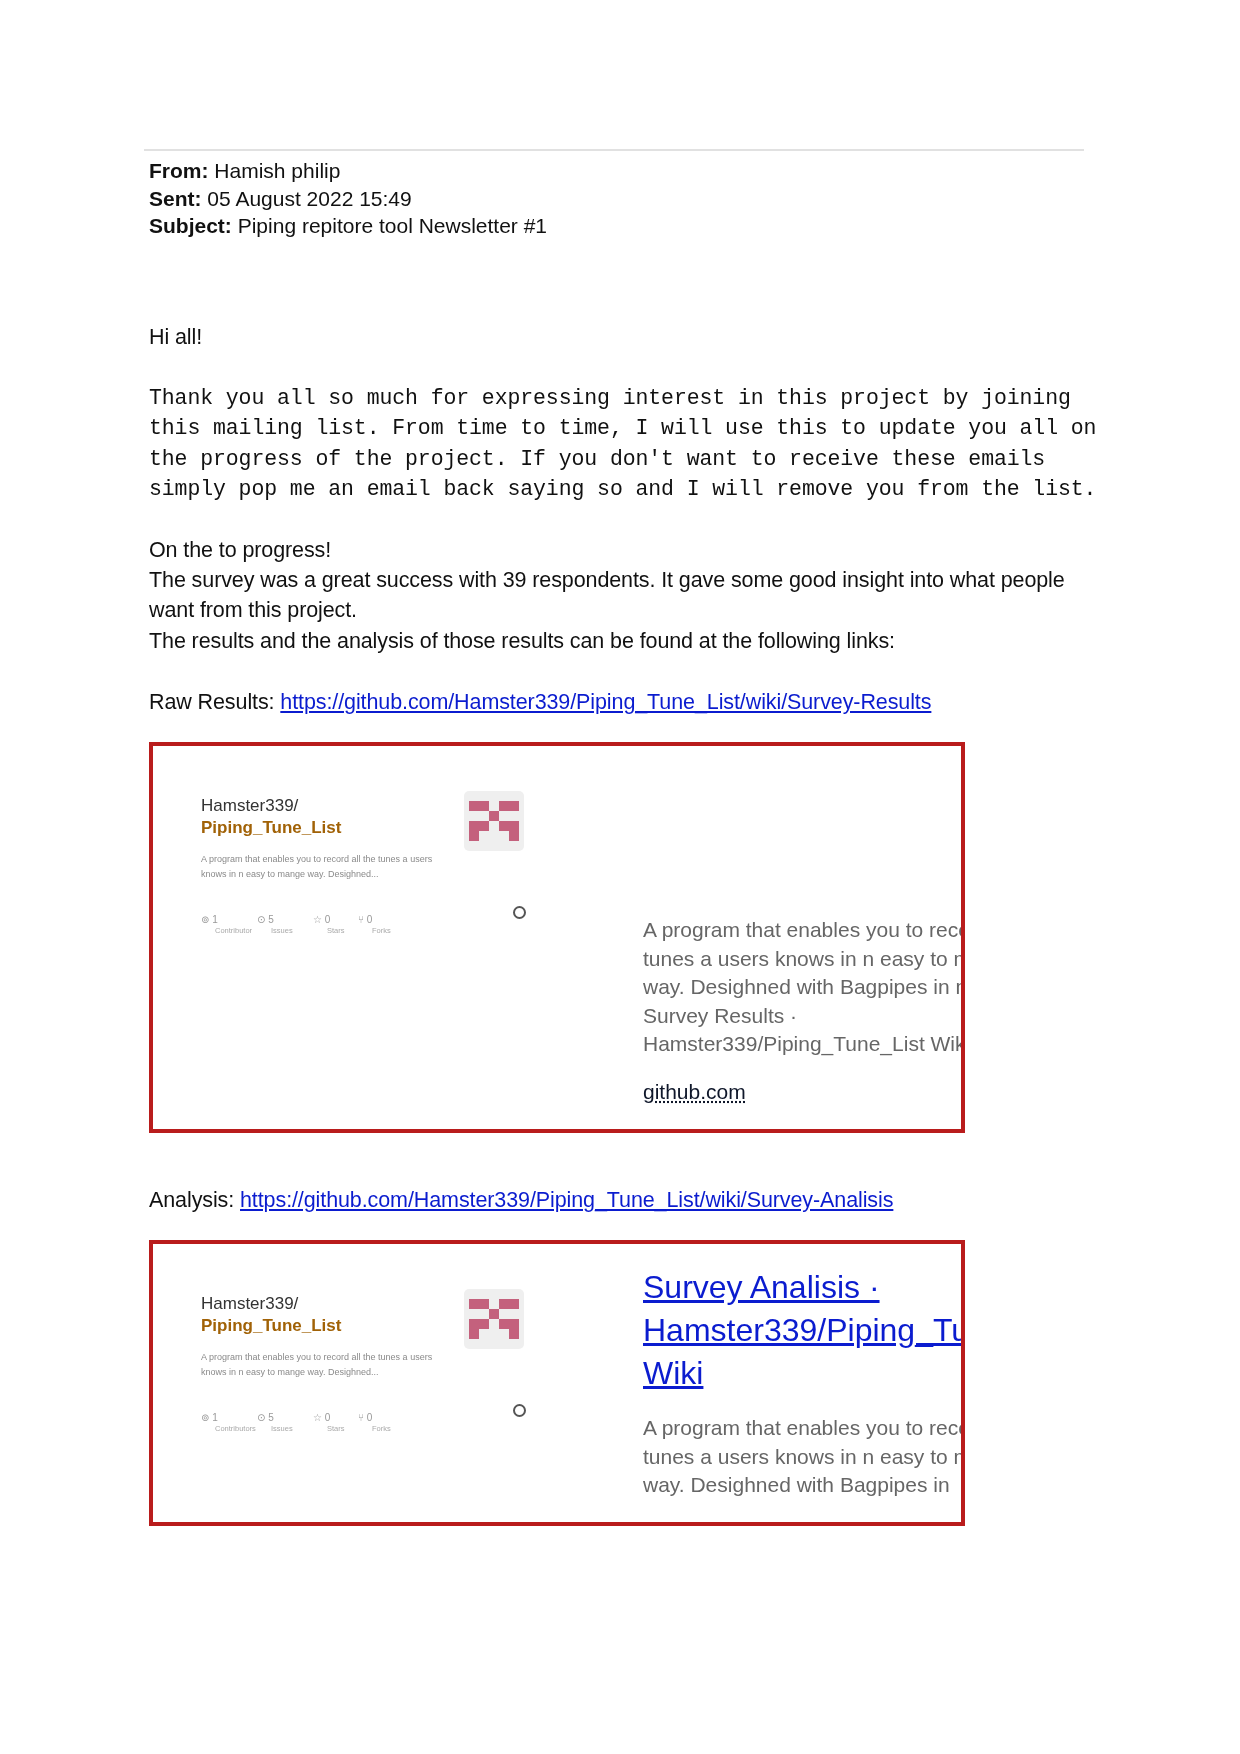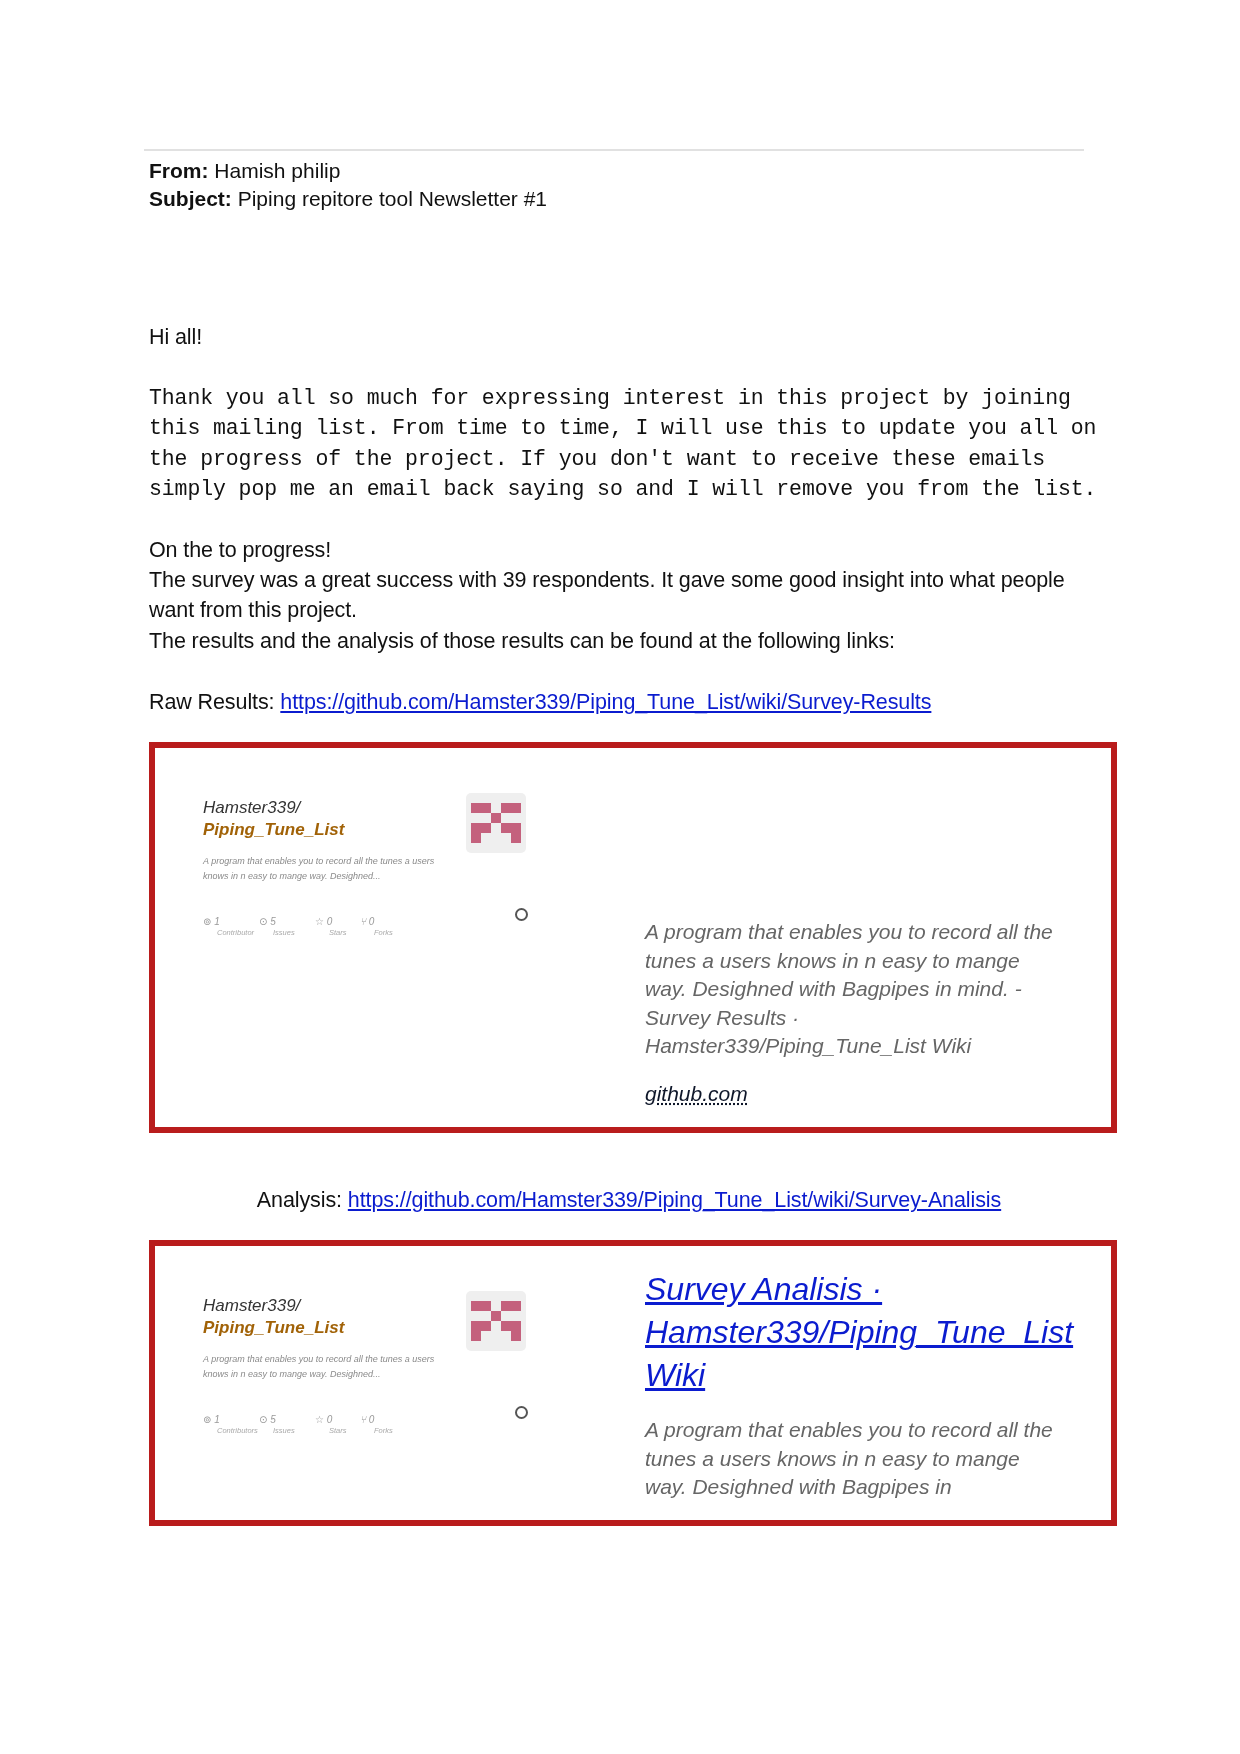--- a/index.html
+++ b/index.html
@@ -3,21 +3,21 @@
 <meta charset="utf-8">
 <style>
   html, body { margin: 0; padding: 0; background: #ffffff; }
   body { width: 1240px; height: 1754px; position: relative; overflow: hidden;
          font-family: "Liberation Sans", "DejaVu Sans", sans-serif; color: #111; }
   .hr { position: absolute; left: 144px; top: 149px; width: 940px; height: 2px; background: #e1e1e1; }
   .hdr { position: absolute; left: 149px; top: 157px; font-size: 21px; line-height: 27.6px; }
   .hdr b { font-weight: bold; }
   .body-text { position: absolute; left: 149px; font-size: 21.5px; line-height: 30.3px; width: 960px; letter-spacing: -0.1px; }
   a.lnk { color: #1a0dab; color: #0b1ccf; text-decoration: underline; }
-  .card { position: absolute; left: 149px; width: 968px; border: 6px solid #b91c1c; background: #fff; overflow: hidden; box-sizing: border-box; font-style: italic; }
+  .card { position: absolute; left: 149px; width: 816px; border: 4px solid #b91c1c; background: #fff; overflow: hidden; box-sizing: border-box; }
   .thumb { position: absolute; left: 40px; top: 40px; width: 340px; height: 160px; }
   .thumb .owner { position: absolute; left: 8px; top: 10px; font-size: 17px; color: #333; }
   .thumb .repo { position: absolute; left: 8px; top: 32px; font-size: 17px; font-weight: bold; color: #a16207; }
   .thumb .desc { position: absolute; left: 8px; top: 66px; width: 245px; font-size: 9px; line-height: 15px; color: #8a8a8a; }
   .thumb .stats { position: absolute; left: 8px; top: 128px; display: flex; gap: 0; }
   .stat { width: 56px; font-size: 10px; color: #999; }
   .stat .v { display: block; }
   .stat .l { display: block; font-size: 7.5px; padding-left: 14px; margin-top: 1px; color: #aaa; }
   .ident { position: absolute; left: 271px; top: 5px; width: 60px; height: 60px; background: #efefef; border-radius: 5px; }
   .ident .grid { position: absolute; left: 5px; top: 10px; width: 50px; height: 40px; display: grid; grid-template-columns: repeat(5, 10px); grid-template-rows: repeat(4, 10px); }
@@ -29,20 +29,21 @@
   .card-desc { position: absolute; left: 490px; font-size: 21px; line-height: 28.5px; width: 410px; color: #666; }
   .card-domain { position: absolute; left: 490px; font-size: 21px; color: #0f172a; text-decoration: underline dotted; }
 </style>
 </head>
 <body>
 
 <div class="hr"></div>
 
 <div class="hdr">
   <div><b>From:</b> <span>Hamish philip</span></div>
+  <div><b>Sent:</b> <span>05 August 2022 15:49</span></div>
   <div><b>Subject:</b> <span>Piping repitore tool Newsletter #1</span></div>
 </div>
 
 <div class="body-text" style="top:322px;">Hi all!</div>
 <div class="body-text" style="top:383px;width:955px;font-family:Liberation Mono, monospace;">Thank you all so much for expressing interest in this project by joining this mailing list. From time to time, I will use this to update you all on the progress of the project. If you don't want to receive these emails simply pop me an email back saying so and I will remove you from the list.</div>
 <div class="body-text" style="top:535px;">On the to progress!</div>
 <div class="body-text" style="top:565px;width:930px;">The survey was a great success with 39 respondents. It gave some good insight into what people want from this project.</div>
 <div class="body-text" style="top:626px;">The results and the analysis of those results can be found at the following links:</div>
 
 <div class="body-text" style="top:687px;">
@@ -95,21 +96,21 @@
           <span></span>
           <span class="on"></span>
       </div>
     </div>
     <div class="gh-icon"></div>
   </div>
   <div class="card-desc" style="top:170px;">A program that enables you to record all the tunes a users knows in n easy to mange way. Desighned with Bagpipes in mind. - Survey Results · Hamster339/Piping_Tune_List Wiki</div>
   <div class="card-domain" style="top:334px;">github.com</div>
 </div>
 
-<div class="body-text" style="top:1185px;text-align:center;">
+<div class="body-text" style="top:1185px;">
   <span>Analysis: </span><a class="lnk" href="#">https://github.com/Hamster339/Piping_Tune_List/wiki/Survey-Analisis</a>
 </div>
 
 <div class="card" style="top:1240px;height:286px;">
   <div class="thumb">
     <div class="owner">Hamster339/</div>
     <div class="repo">Piping_Tune_List</div>
     <div class="desc">A program that enables you to record all the tunes a users knows in n easy to mange way. Desighned...</div>
     <div class="stats">
       <div class="stat">

